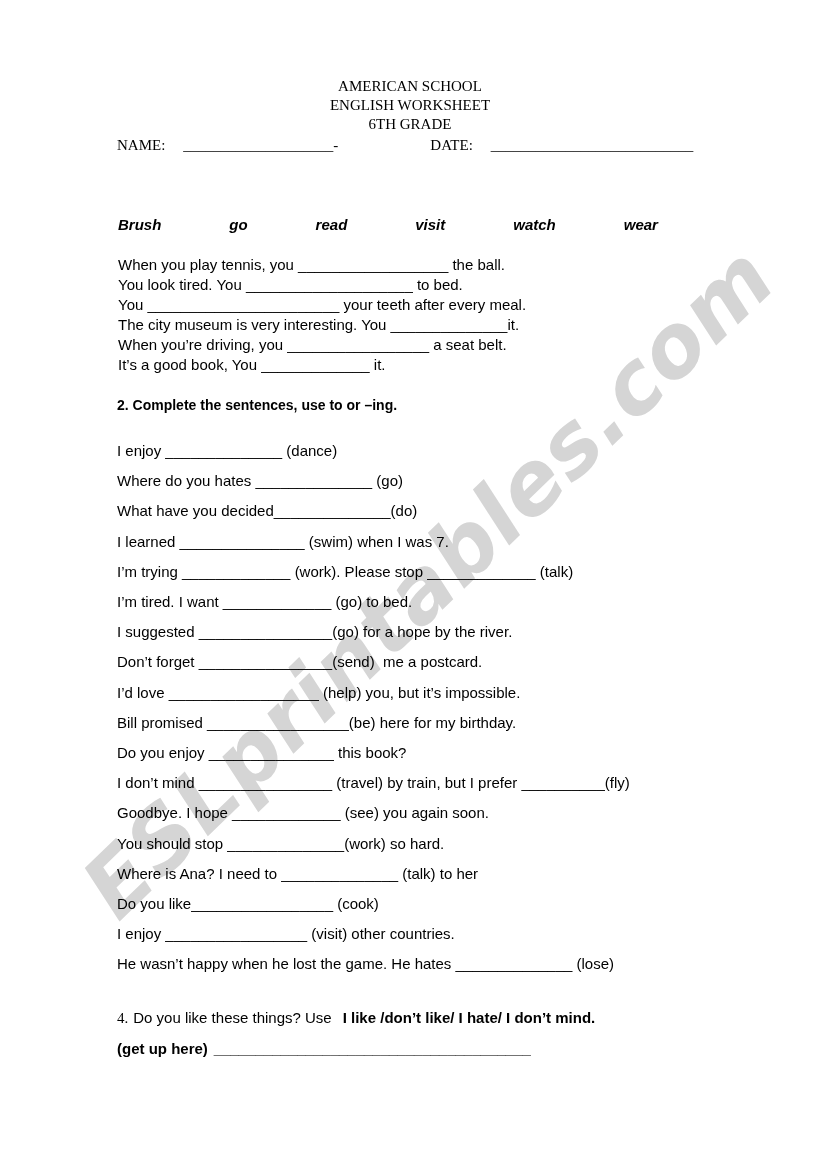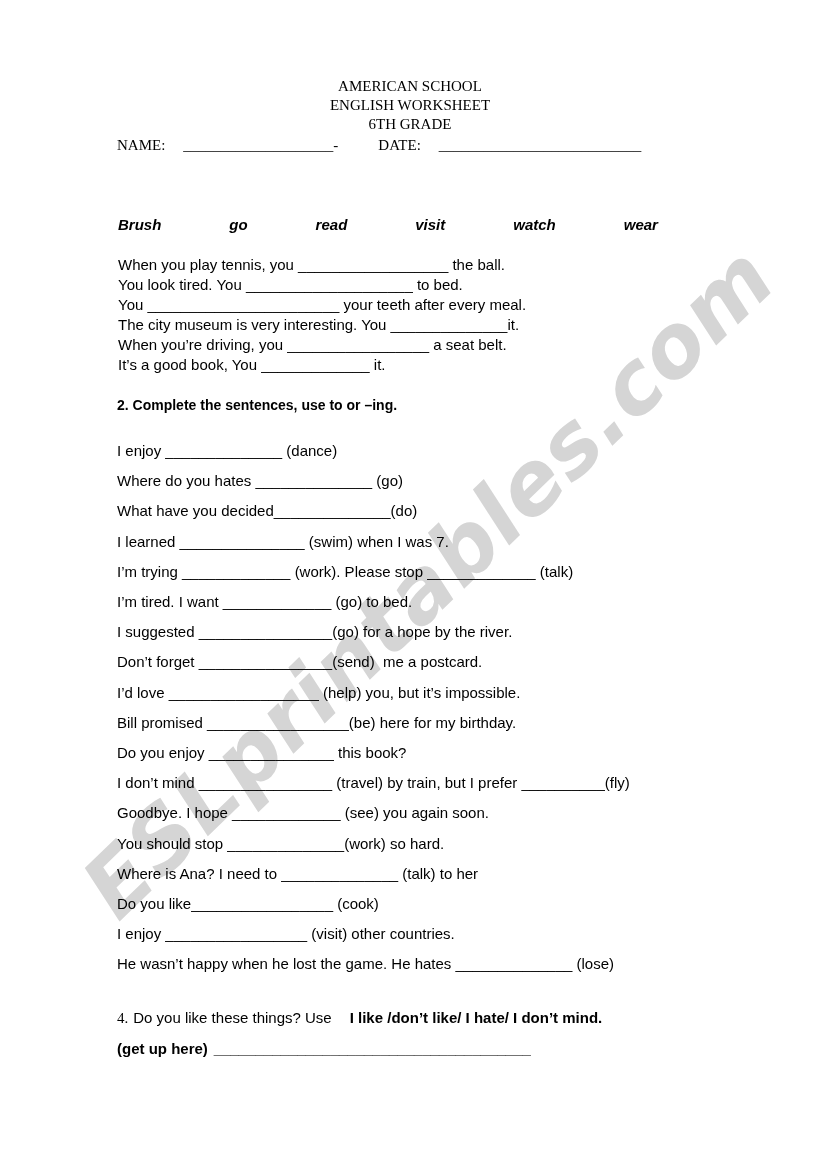--- a/index.html
+++ b/index.html
@@ -26,40 +26,40 @@
     z-index:0;
     letter-spacing:1px;
     user-select:none;
   }
 
   
   .doc-header{top:77px;left:10px;width:800px;text-align:center;
     font-family:"Liberation Serif", serif;font-size:15px;line-height:19px;}
   .name-row{top:137px;left:117px;font-family:"Liberation Serif", serif;font-size:15px;white-space:pre;}
   .name-row .blank{margin-left:18px;}
-  .name-row .date-label{margin-left:40px;}
+  .name-row .date-label{margin-left:92px;}
 
   
   .s1-heading{top:194px;left:118px;font-size:15px;}
   .s1-heading .num{font-family:"Liberation Serif", serif;}
   .s1-heading .ttl{font-weight:bold;margin-left:6px;}
   .verbs-row{top:216px;left:118px;width:540px;display:flex;justify-content:space-between;
     font-size:15px;font-weight:bold;font-style:italic;}
   .s1-list{top:255px;left:118px;font-size:15px;line-height:20px;}
   .sentence{white-space:pre;}
 
   
   .s2-heading{top:397px;left:117px;font-size:14px;font-weight:bold;}
   .s2-list{top:436px;left:117px;font-size:15px;line-height:30.2px;}
 
   
   .s4-line1{top:1009px;left:117px;font-size:15px;white-space:pre;}
   .s4-line1 .num{font-family:"Liberation Serif", serif;}
   .s4-line1 .intro{margin-left:5px;}
-  .s4-line1 .bold-part{font-weight:bold;margin-left:18px;}
+  .s4-line1 .bold-part{font-weight:bold;margin-left:11px;}
   .s4-line2{top:1040px;left:117px;font-size:15px;font-weight:bold;white-space:pre;}
   .s4-line2 .blank{margin-left:6px;text-align:center;}
 </style>
 </head>
 <body>
 
 <div class="page">
 
   <div class="watermark">ESLprintables.com</div>
 

